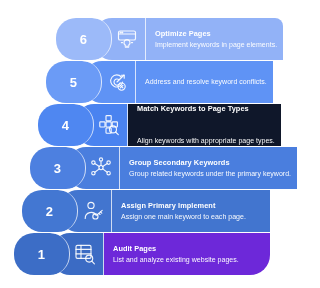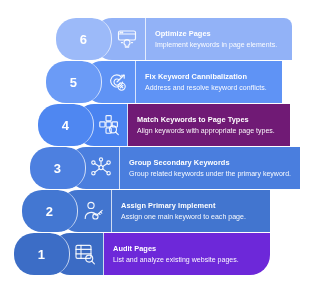--- a/index.html
+++ b/index.html
@@ -79,21 +79,21 @@
     stroke-linecap: round;
     stroke-linejoin: round;
   }
   
   .text-cell {
     flex: 1 1 auto;
     display: flex;
     flex-direction: column;
     justify-content: center;
     padding-left: 9px;
-    padding-right: 15px;
+    padding-right: 6px;
     box-sizing: border-box;
   }
   .step-title {
     color: #ffffff;
     font-size: 7.4px;
     font-weight: 700;
     line-height: 1.25;
     margin-bottom: 3px;
     letter-spacing: 0.05px;
     white-space: nowrap;
@@ -143,41 +143,40 @@
         <path d="M16.4 7.2A6 6 0 1 0 17.6 12"></path>
         <path d="M14 9.6a3.1 3.1 0 1 0 1.1 3.3"></path>
         <line x1="12" y1="12" x2="19" y2="5"></line>
         <path d="M16.2 5.2h3v3"></path>
         <circle cx="16.6" cy="16.6" r="3.6"></circle>
         <line x1="15.3" y1="15.3" x2="17.9" y2="17.9"></line>
         <line x1="17.9" y1="15.3" x2="15.3" y2="17.9"></line>
       </svg>
     </div>
     <div class="text-cell" style="background:#5f93f5;">
-      <div class="step-title">Fix Keyword Cannibalization</div>
       <div class="step-desc">Address and resolve keyword conflicts.</div>
     </div>
   </div>
 
   <div class="step-row" style="left:38px; top:104px; width:232px;">
     <div class="badge-cell" style="background:#4f87f1;">
       <span class="badge-num">4</span>
     </div>
     <div class="icon-cell" style="background:#4a83f0;">
       <svg viewBox="0 0 24 24">
         <rect x="9" y="2.6" width="5.2" height="5.2" rx="0.7"></rect>
         <rect x="2.8" y="8.8" width="5.2" height="5.2" rx="0.7"></rect>
         <rect x="9" y="8.8" width="5.2" height="5.2" rx="0.7"></rect>
         <rect x="15.2" y="8.8" width="5.2" height="5.2" rx="0.7"></rect>
         <rect x="9" y="15" width="5.2" height="5.2" rx="0.7"></rect>
         <circle cx="16" cy="16.4" r="3.5"></circle>
         <line x1="18.6" y1="19" x2="21.3" y2="21.6"></line>
       </svg>
     </div>
-    <div class="text-cell" style="background:#701a75;">
+    <div class="text-cell" style="background:#0f172a;justify-content:space-between;">
       <div class="step-title">Match Keywords to Page Types</div>
       <div class="step-desc">Align keywords with appropriate page types.</div>
     </div>
   </div>
 
   <div class="step-row" style="left:30px; top:147px; width:240px;">
     <div class="badge-cell" style="background:#4d80e0;">
       <span class="badge-num">3</span>
     </div>
     <div class="icon-cell" style="background:#4a7ede;">

